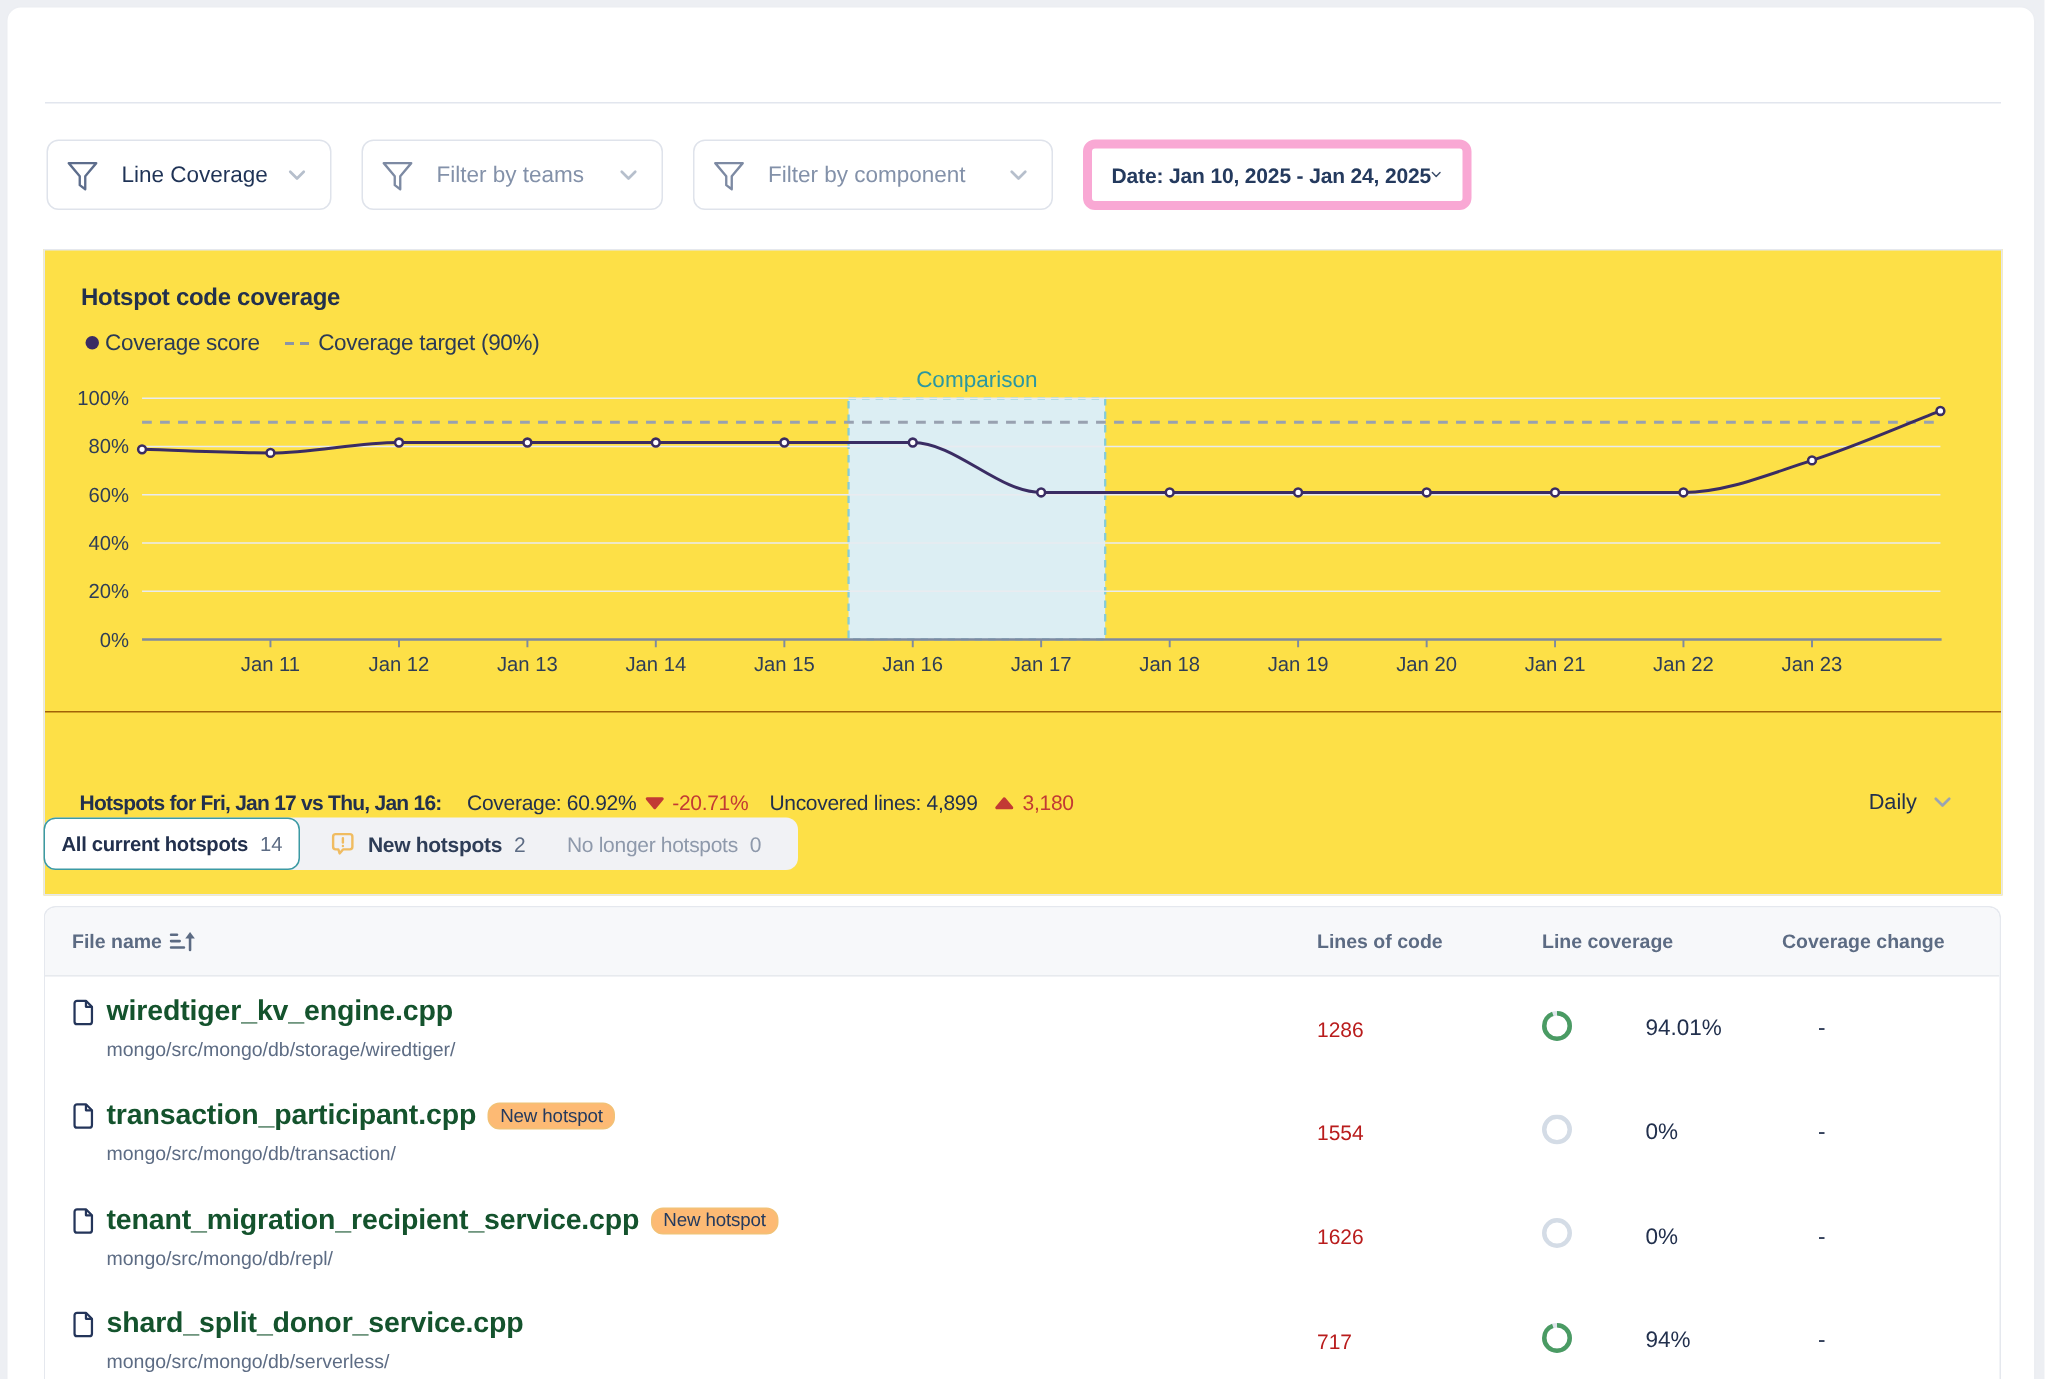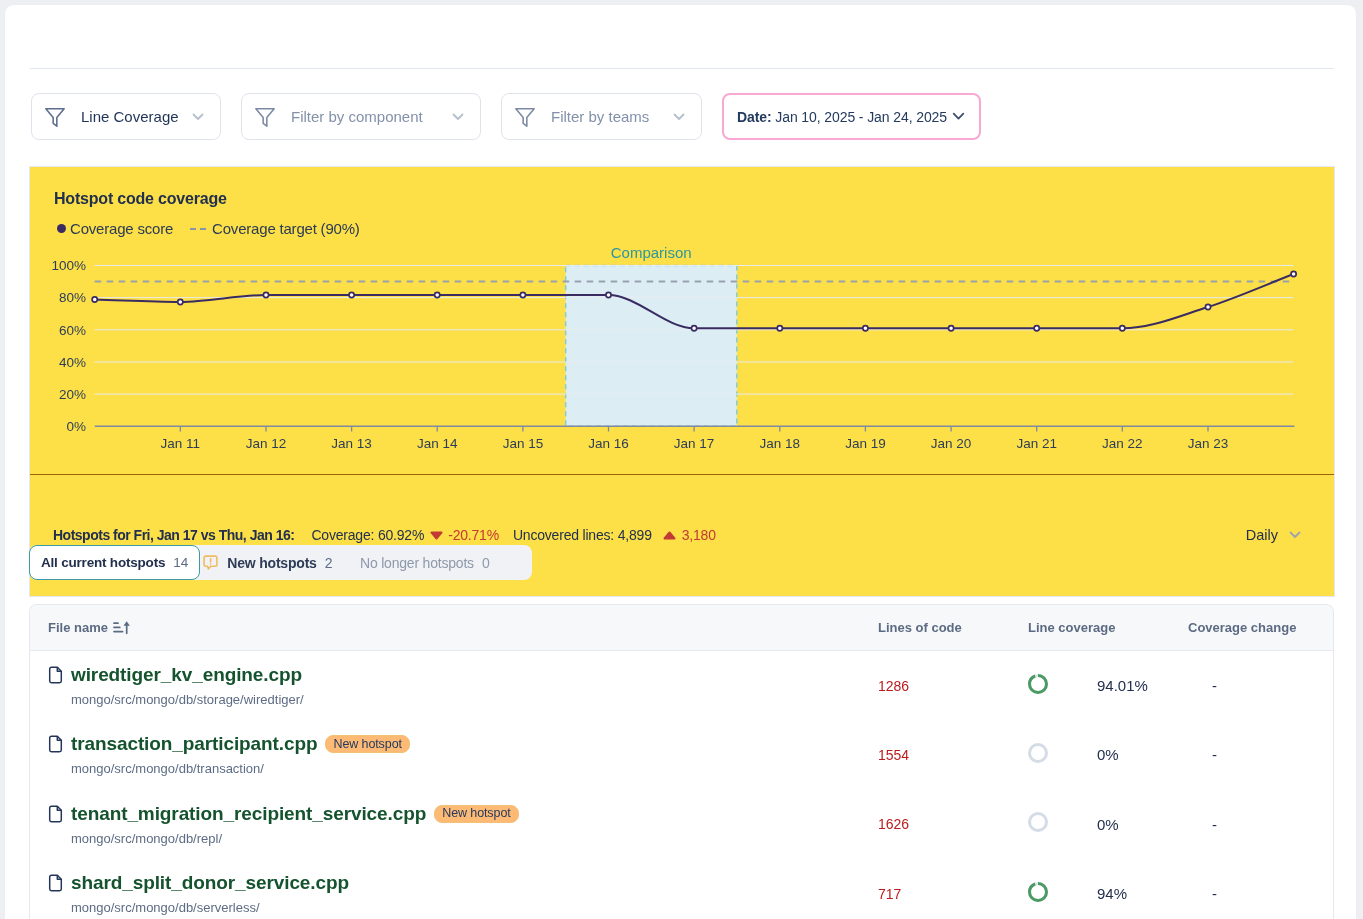--- a/index.html
+++ b/index.html
@@ -14,39 +14,39 @@
 .nav .tab.active { color:#2c666b; font-weight:bold; position:relative; }
 .nav .tab.active::after { content:""; position:absolute; left:0; right:0; bottom:0; height:3px; background:#33696e; }
 .navline { position:absolute; left:25px; top:63px; width:1304px; height:1px; background:#e2e6ee; }
 
 
 .filters { position:absolute; left:26px; top:88px; display:flex; gap:20px; }
 .fbtn { height:47px; border:1px solid #dfe3eb; border-radius:8px; background:#fff; display:flex; align-items:center; padding:0 16px 0 12px; font-size:15px; white-space:nowrap; }
 .fbtn .txt { margin-left:15px; color:#1f3356; }
 .fbtn .txt.ph { color:#8391a9; font-weight:normal; }
 .fbtn .chev { margin-left:auto; }
-.datebtn { height:47px; border:2px solid #f9a8d4; border-radius:8px; background:#fff; display:flex; align-items:center; padding:0 14px 0 13px; font-size:14px; letter-spacing:-0.1px; color:#243a5e; white-space:nowrap; }
+.datebtn { height:47px; border:6px solid #f9a8d4; border-radius:8px; background:#fff; display:flex; align-items:center; padding:0 14px 0 13px; font-size:14px; letter-spacing:-0.1px; color:#243a5e; white-space:nowrap;font-weight:bold; }
 
 
 .card { position:absolute; left:24px; top:161px; width:1306px; height:431px; border:1px solid #e5e8ee; border-radius:0; background:#fde047; }
 .card h3 { position:absolute; left:24px; top:23px; font-size:16px; color:#22304d; letter-spacing:-0.2px; }
 .legend { position:absolute; left:27px; top:53px; display:flex; align-items:center; font-size:15px; letter-spacing:-0.2px; color:#2b3a55; }
 .legend .dot { width:9px; height:9px; border-radius:50%; background:#3a2c63; margin-right:4px; }
 .legend .dash { width:16px; margin:0 6px 0 17px; border-top:2px dashed #8b95a6; }
 
 
 .cfoot { position:absolute; left:0; right:0; top:306.5px; bottom:0; border-top:1px solid #a16207; display:flex; align-items:center; font-size:14px; letter-spacing:-0.2px; color:#22304d; padding:0 33px 0 23px; }
 .cfoot b { letter-spacing:-0.5px; }
 .red { color:#c23a34; }
 .cfoot .daily { margin-left:auto; display:flex; align-items:center; font-size:14.5px; letter-spacing:0; }
 
 
 .htabs { position:absolute; left:24px; top:540px; width:503px; height:35px; background:#f1f2f5; border-radius:8px; display:flex; align-items:center; font-size:14px; white-space:nowrap; }
 .htabs .pill { height:35px; background:#fff; border:1.5px solid #3c9aa4; border-radius:8px; display:flex; align-items:center; padding:0 11px; font-weight:bold; font-size:13.5px; letter-spacing:-0.2px; color:#22304d; }
-.htabs .t2 { display:flex; align-items:center; padding:0 15px 0 2px; font-weight:bold; letter-spacing:-0.2px; color:#2e3d57; }
+.htabs .t2 { display:flex; align-items:center; padding:0 15px 0 20px; font-weight:bold; letter-spacing:-0.2px; color:#2e3d57; }
 .htabs .t3 { display:flex; align-items:center; padding:0 12.5px; letter-spacing:-0.2px; color:#8e99ab; }
 .cnt { font-weight:normal; color:#5d6c84; margin-left:8px; letter-spacing:0; }
 .t3 .cnt { color:#8e99ab; }
 
 
 .tcard { position:absolute; left:24px; top:599px; width:1305px; height:420px; border:1px solid #e5e8ee; border-radius:8px 8px 0 0; border-bottom:none; background:#fff; overflow:hidden; }
 .thead { height:46px; background:#f7f8fa; border-bottom:1px solid #e7eaee; display:grid; grid-template-columns:848px 150px 160px 1fr; align-items:center; font-size:13px; font-weight:bold; color:#5c6b83; }
 .thead .c1 { padding-left:18px; display:flex; align-items:center; }
 .trow { height:69.3px; display:grid; grid-template-columns:848px 150px 160px 1fr; align-items:center; }
 .fcell { padding-left:17.5px; display:flex; align-items:flex-start; }
@@ -69,34 +69,34 @@
   <div class="filters">
     <div class="fbtn" style="width:190px">
       <svg width="22" height="22" viewBox="0 0 24 24" fill="none" stroke="#5d6d8c" stroke-width="1.7" stroke-linejoin="round">
           <path d="M22 3H2l8 9.46V19l4 3v-9.54L22 3z"></path>
         </svg>
       <span class="txt">Line Coverage</span>
       <svg class="chev" width="12" height="8" viewBox="0 0 12 8" fill="none" stroke="#b6bfcc" stroke-width="1.8" stroke-linecap="round" stroke-linejoin="round">
           <path d="M1.5 1.5 L6 6 L10.5 1.5"></path>
         </svg>
     </div>
+    <div class="fbtn" style="width:201px">
+      <svg width="22" height="22" viewBox="0 0 24 24" fill="none" stroke="#7d8aa3" stroke-width="1.7" stroke-linejoin="round">
+          <path d="M22 3H2l8 9.46V19l4 3v-9.54L22 3z"></path>
+        </svg>
+      <span class="txt ph">Filter by teams</span>
+      <svg class="chev" width="12" height="8" viewBox="0 0 12 8" fill="none" stroke="#b6bfcc" stroke-width="1.8" stroke-linecap="round" stroke-linejoin="round">
+          <path d="M1.5 1.5 L6 6 L10.5 1.5"></path>
+        </svg>
+    </div>
     <div class="fbtn" style="width:240px">
       <svg width="22" height="22" viewBox="0 0 24 24" fill="none" stroke="#7d8aa3" stroke-width="1.7" stroke-linejoin="round">
           <path d="M22 3H2l8 9.46V19l4 3v-9.54L22 3z"></path>
         </svg>
       <span class="txt ph">Filter by component</span>
-      <svg class="chev" width="12" height="8" viewBox="0 0 12 8" fill="none" stroke="#b6bfcc" stroke-width="1.8" stroke-linecap="round" stroke-linejoin="round">
-          <path d="M1.5 1.5 L6 6 L10.5 1.5"></path>
-        </svg>
-    </div>
-    <div class="fbtn" style="width:201px">
-      <svg width="22" height="22" viewBox="0 0 24 24" fill="none" stroke="#7d8aa3" stroke-width="1.7" stroke-linejoin="round">
-          <path d="M22 3H2l8 9.46V19l4 3v-9.54L22 3z"></path>
-        </svg>
-      <span class="txt ph">Filter by teams</span>
       <svg class="chev" width="12" height="8" viewBox="0 0 12 8" fill="none" stroke="#b6bfcc" stroke-width="1.8" stroke-linecap="round" stroke-linejoin="round">
           <path d="M1.5 1.5 L6 6 L10.5 1.5"></path>
         </svg>
     </div>
     <div class="datebtn" style="width:259px">
       <span><b>Date:</b> Jan 10, 2025 - Jan 24, 2025</span>
       <svg style="margin-left:auto" width="13" height="9" viewBox="0 0 13 9" fill="none" stroke="#3c4e6b" stroke-width="1.8" stroke-linecap="round" stroke-linejoin="round">
           <path d="M1.7 1.7 L6.5 6.6 L11.3 1.7"></path>
         </svg>
     </div>

